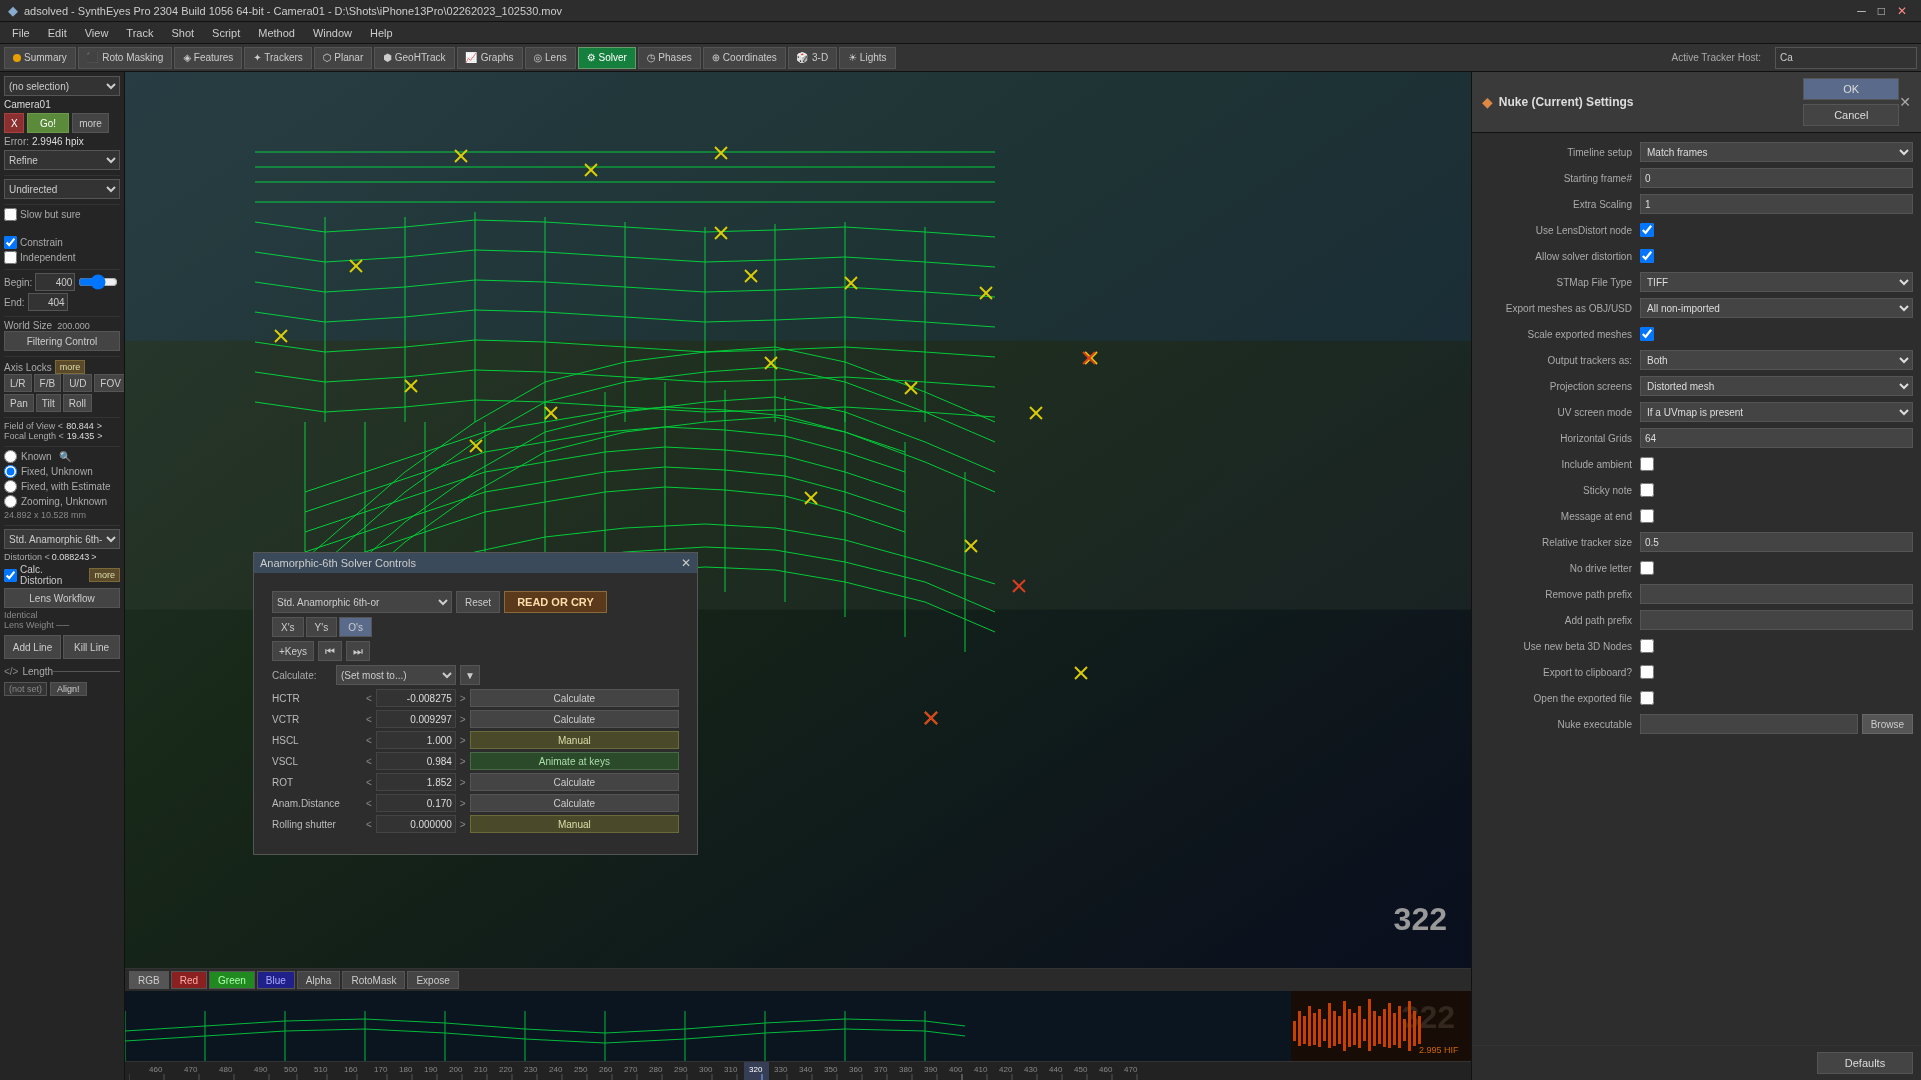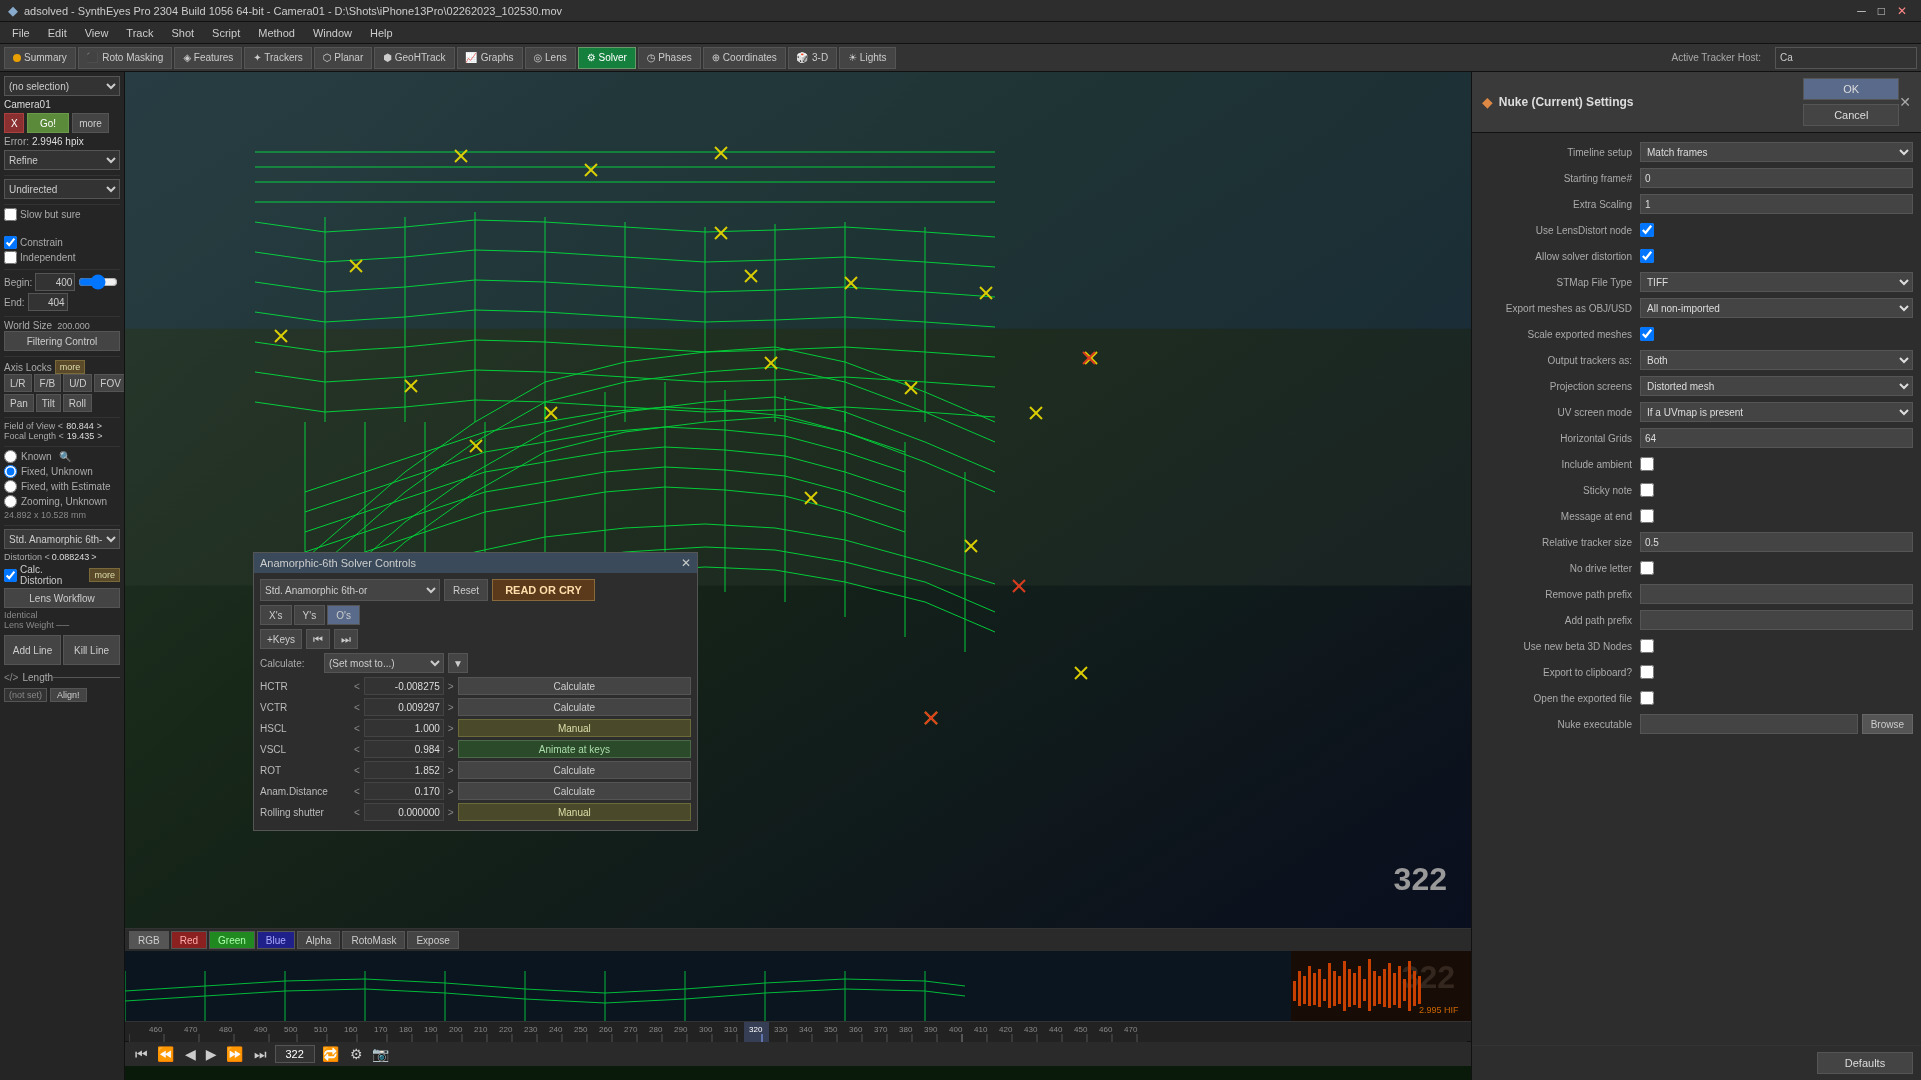--- a/index.html
+++ b/index.html
@@ -88,21 +88,21 @@
     .lp-btn-sm { background: #444; border: 1px solid #555; color: #ccc; padding: 1px 5px; font-size: 10px; cursor: pointer; height: 18px; }
     .lp-full-btn { background: #444; border: 1px solid #555; color: #ccc; padding: 2px; font-size: 10px; cursor: pointer; width: 100%; height: 20px; }
     .radio-row { display: flex; align-items: center; gap: 4px; font-size: 10px; color: #aaa; }
     .lp-dim { font-size: 9px; color: #888; }
     .lp-dropdown { background: #3a3a3a; border: 1px solid #555; color: #ccc; font-size: 10px; width: 100%; height: 20px; }
     .lp-dist-row { display: flex; align-items: center; gap: 2px; }
     .more-btn { background: #5a4a2a; border: 1px solid #7a6a3a; color: #dda; font-size: 9px; padding: 1px 4px; cursor: pointer; }
     .lens-wf-btn { background: #444; border: 1px solid #555; color: #ccc; font-size: 10px; cursor: pointer; width: 100%; height: 20px; margin-top: 2px; }
     .lp-identical { font-size: 9px; color: #888; }
     .add-kill-row { display: flex; gap: 2px; margin-top: 2px; }
-    .add-btn { background: #444; border: 1px solid #555; color: #ccc; font-size: 10px; cursor: pointer; flex: 1; height: 30px; }
+    .add-btn { background: #444; border: 1px solid #555; color: #ccc; font-size: 10px; cursor: pointer; flex: 1; height: 24px; }
     .length-line { flex: 1; height: 1px; background: #555; }
     .notset-row { display: flex; align-items: center; gap: 3px; margin-top: 2px; }
     .notset-btn { background: #333; border: 1px solid #555; color: #888; font-size: 9px; padding: 1px 4px; cursor: pointer; }
     .align-btn { background: #444; border: 1px solid #555; color: #ccc; font-size: 9px; padding: 1px 6px; cursor: pointer; }
 
     
     #viewport-area {
       flex: 1;
       display: flex;
       flex-direction: column;
@@ -121,21 +121,21 @@
     
     .viewport-bg {
       width: 100%;
       height: 100%;
       background: linear-gradient(135deg, #1a2a3a 0%, #0a1a0a 40%, #0a0a1a 100%);
       position: relative;
     }
 
     
     #bottom-strip {
-      height: 152px;
+      height: 112px;
       background: #0a1a0a;
       border-top: 1px solid #333;
       position: relative;
     }
 
     
     #channels-bar {
       height: 22px;
       background: #2a2a2a;
       display: flex;
@@ -261,21 +261,21 @@
     }
     #solver-panel-header {
       background: #3a4a5a;
       padding: 3px 6px;
       display: flex;
       align-items: center;
       justify-content: space-between;
     }
     .sp-title { font-size: 11px; color: #ccc; }
     .sp-close { background: none; border: none; color: #ccc; cursor: pointer; font-size: 12px; }
-    #solver-panel-content { padding: 6px; }
+    #solver-panel-content { padding: 18px; }
     .sp-row1 { display: flex; align-items: center; gap: 4px; margin-bottom: 4px; }
     .sp-select { background: #444; border: 1px solid #555; color: #ccc; font-size: 10px; height: 22px; width: 180px; }
     .sp-btn { background: #444; border: 1px solid #555; color: #ccc; font-size: 10px; padding: 2px 8px; cursor: pointer; height: 22px; }
     .sp-read-cry { background: #5a3a1a; border: 1px solid #8a6a3a; color: #fda; font-size: 11px; font-weight: bold; padding: 2px 12px; cursor: pointer; height: 22px; }
     .sp-tab-row { display: flex; gap: 2px; margin-bottom: 4px; }
     .sp-tab { background: #444; border: 1px solid #555; color: #ccc; font-size: 10px; padding: 2px 8px; cursor: pointer; height: 20px; }
     .sp-tab.active { background: #5a6a8a; }
     .sp-keys-row { display: flex; align-items: center; gap: 4px; margin-bottom: 4px; }
     .sp-keys-btn { background: #444; border: 1px solid #555; color: #ccc; font-size: 10px; padding: 2px 6px; cursor: pointer; height: 20px; }
     .sp-nav-btn { background: #444; border: 1px solid #555; color: #ccc; font-size: 11px; padding: 2px 6px; cursor: pointer; height: 20px; }

